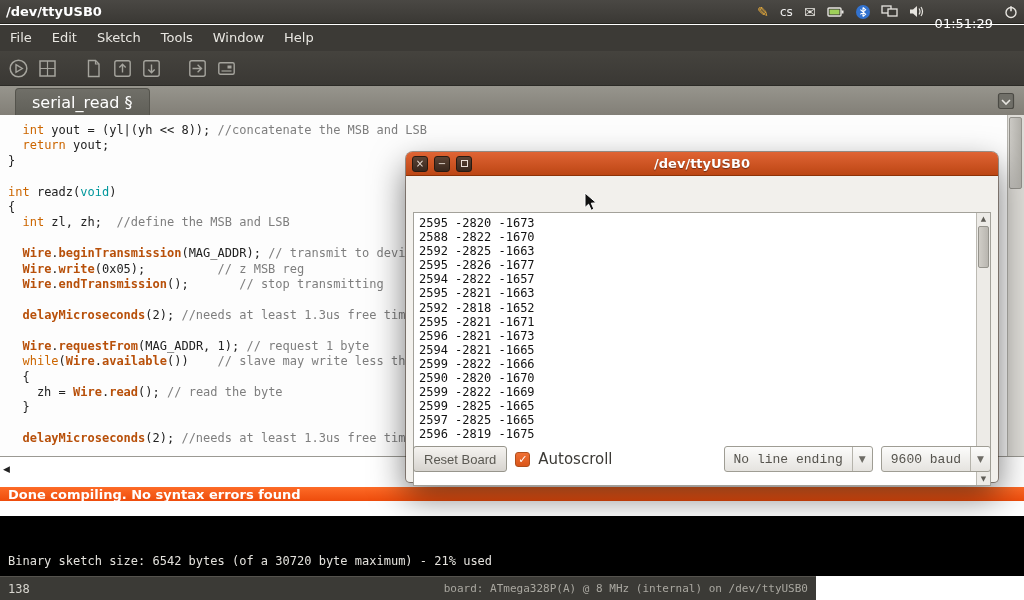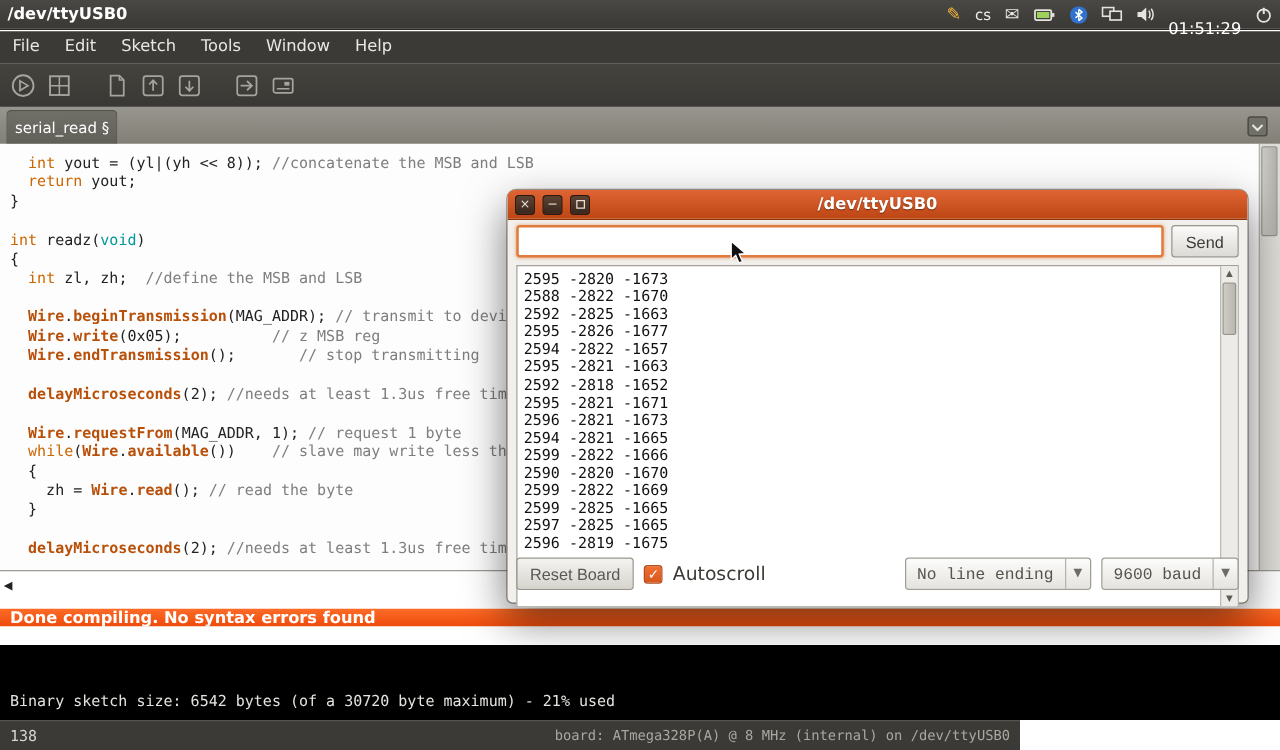--- a/index.html
+++ b/index.html
@@ -26,22 +26,22 @@
   
   .toolbar { position:absolute; top:51px; left:0; width:1024px; height:35px;
     background:linear-gradient(#45433e,#3a3834); border-bottom:1px solid #2c2b27;
     display:flex; align-items:center; padding-left:6px; gap:5px; z-index:5; }
   .tool-btn { width:24px; height:24px; display:flex; align-items:center; justify-content:center; }
   .tool-gap { width:12px; }
 
   
   .tabbar { position:absolute; top:86px; left:0; width:1024px; height:29px;
     background:linear-gradient(#97958d,#827f77); display:flex; align-items:stretch; z-index:5; }
-  .tab { margin-left:5px; margin-top:2px; padding:0 6px; display:flex; align-items:center;
-    background:linear-gradient(#706f68,#605f58); color:#fff; font-size:12px;
+  .tab { margin-left:15px; margin-top:2px; padding:0 16px; display:flex; align-items:center;
+    background:linear-gradient(#706f68,#605f58); color:#fff; font-size:16px;
     border-radius:4px 4px 0 0; border:1px solid #54534c; border-bottom:none; }
   .tab-menu-btn { margin-left:auto; margin-right:8px; align-self:center; width:20px; height:20px;
     display:flex; align-items:center; justify-content:center; }
 
   
   .editor { position:absolute; top:115px; left:0; width:1007px; height:341px; background:#fdfdfd; overflow:hidden; }
   #code { padding:8px 0 0 8px; font:12px/15.4px "DejaVu Sans Mono",monospace; color:#222; white-space:pre; }
   .tok-p { color:#222; }
   .tok-k { color:#cc6600; }
   .tok-t { color:#00979c; }
@@ -255,24 +255,20 @@
 </div>
 
 <div class="serial-window">
   <div class="sm-titlebar">
     <span class="wb">×</span>
     <span class="wb">−</span>
     <span class="wb"><span class="maxbox"></span></span>
     <span class="sm-title">/dev/ttyUSB0</span>
   </div>
 
-  <div class="sm-input-row">
-    <input class="sm-input" value="" style="">
-    <button class="send-btn">Send</button>
-  </div>
 
   <div class="sm-output-wrap">
     <div class="sm-output" id="serial-output-text">2595 -2820 -1673
 2588 -2822 -1670
 2592 -2825 -1663
 2595 -2826 -1677
 2594 -2822 -1657
 2595 -2821 -1663
 2592 -2818 -1652
 2595 -2821 -1671

